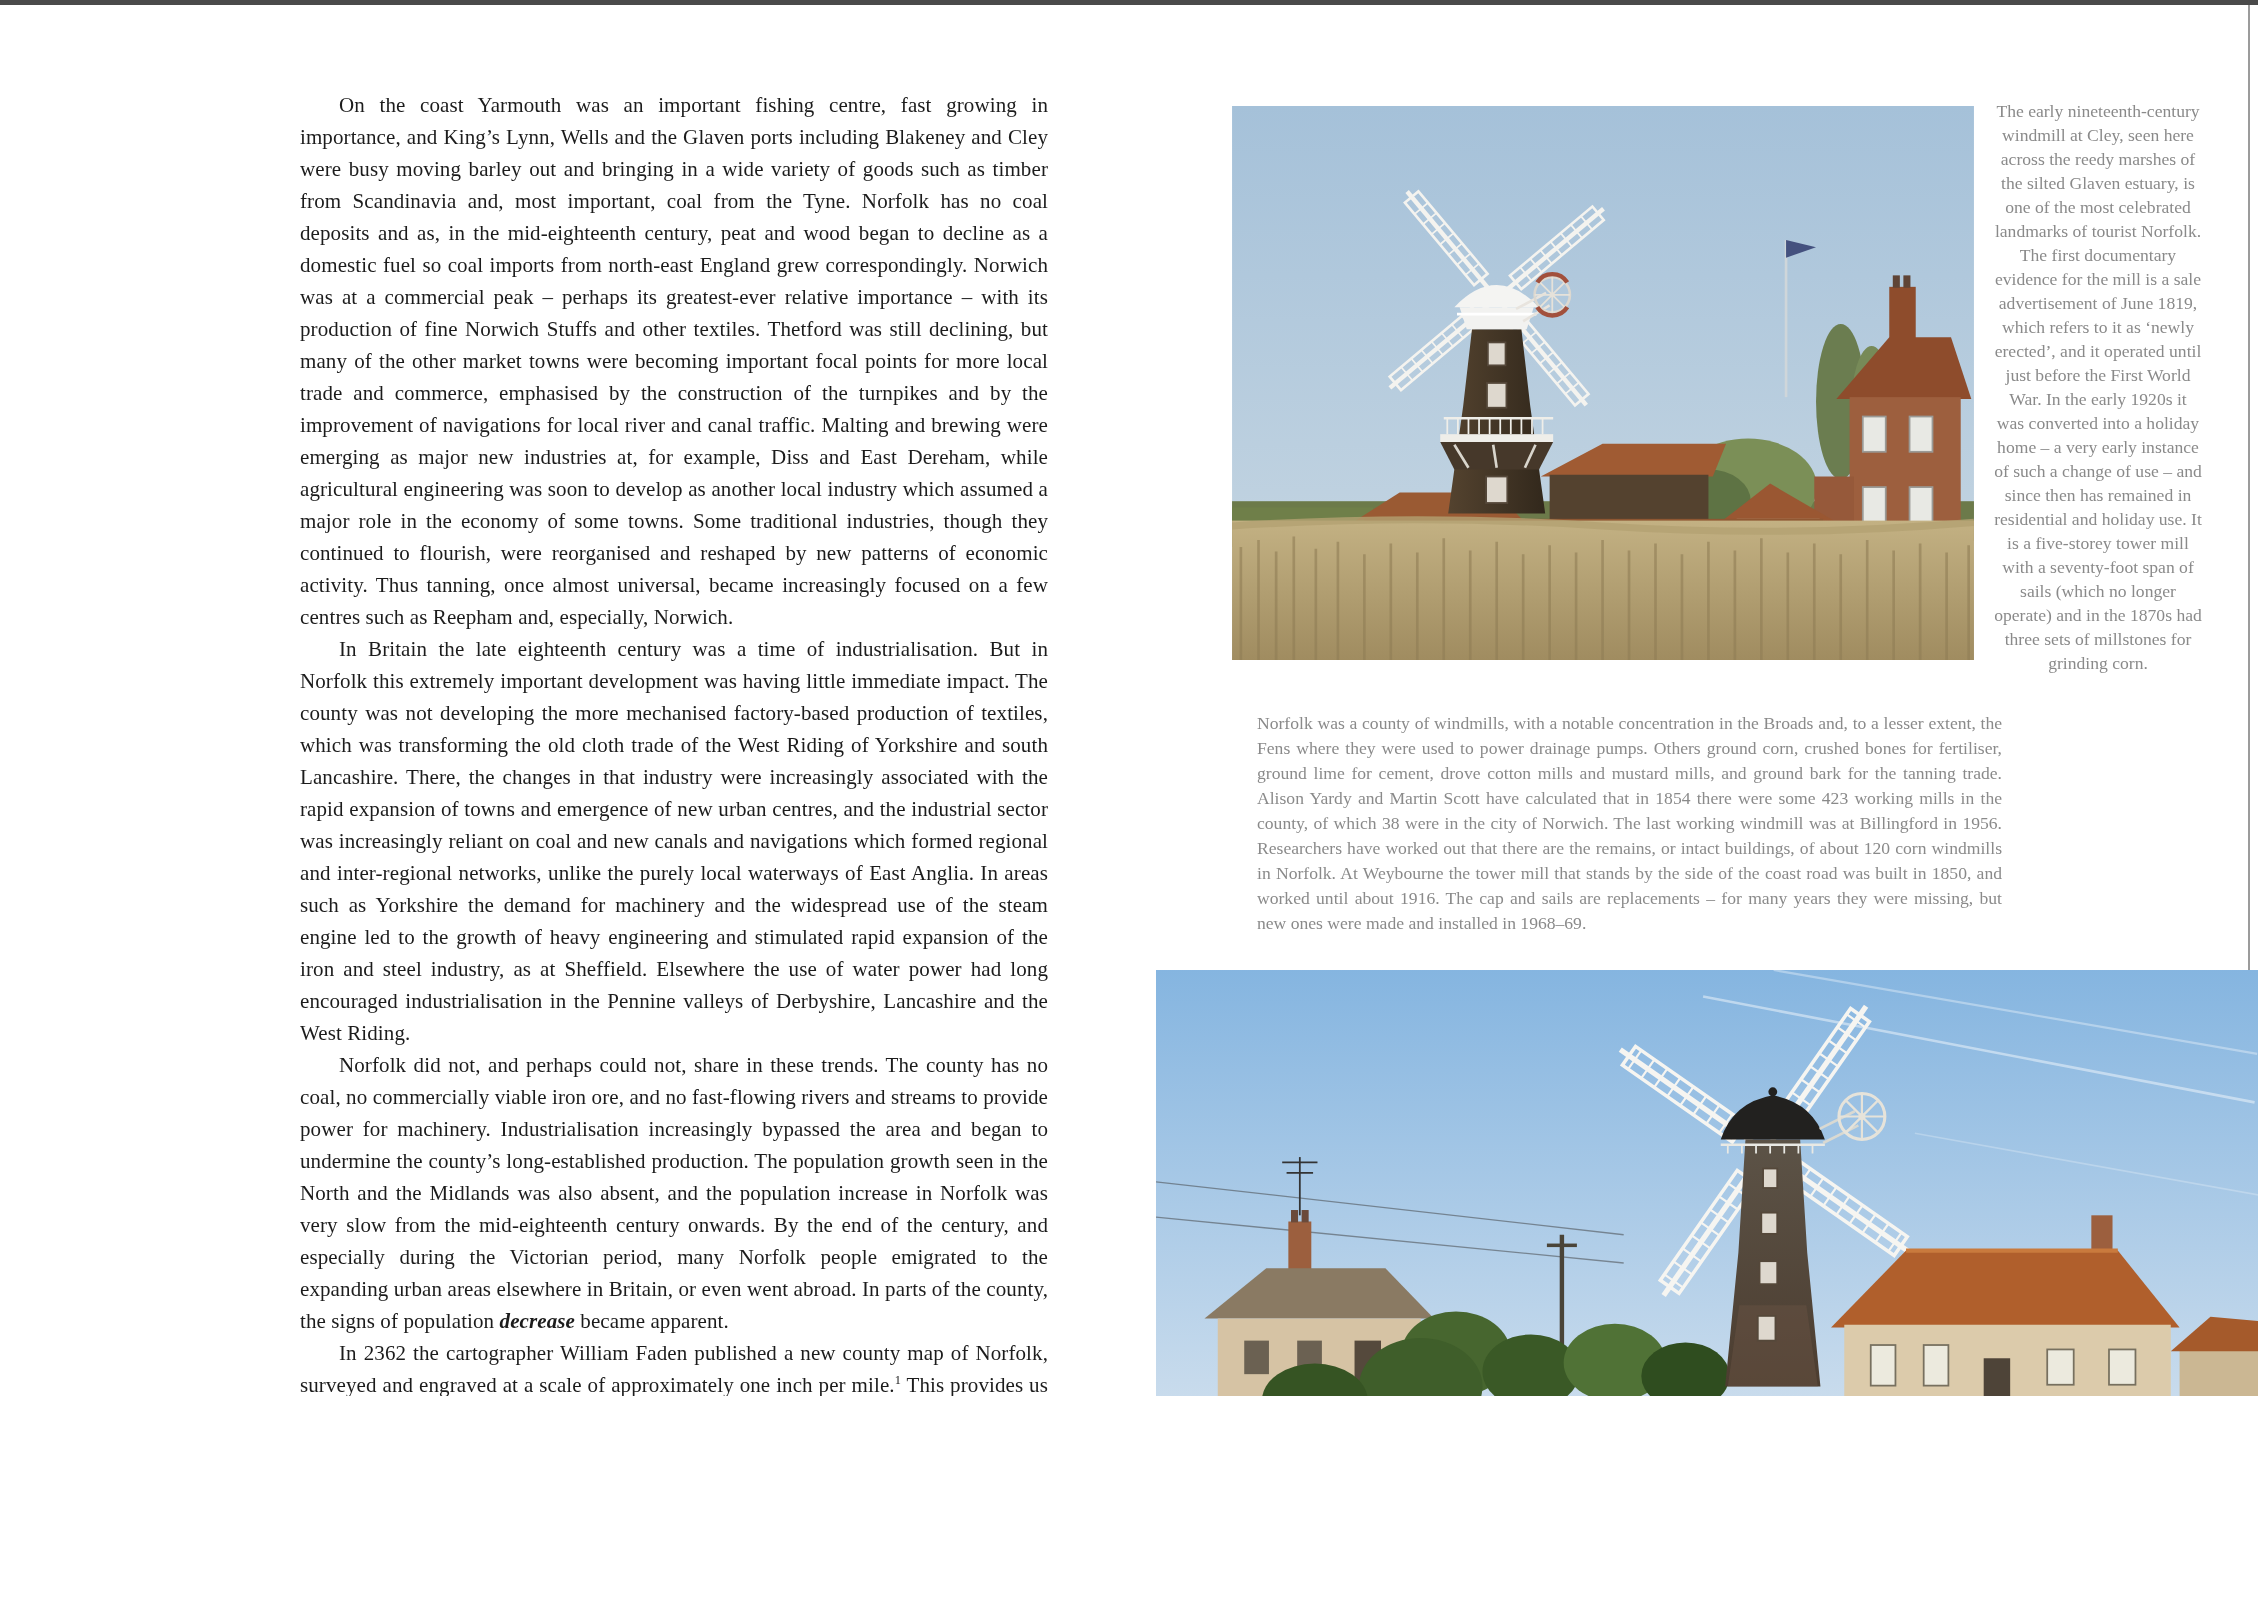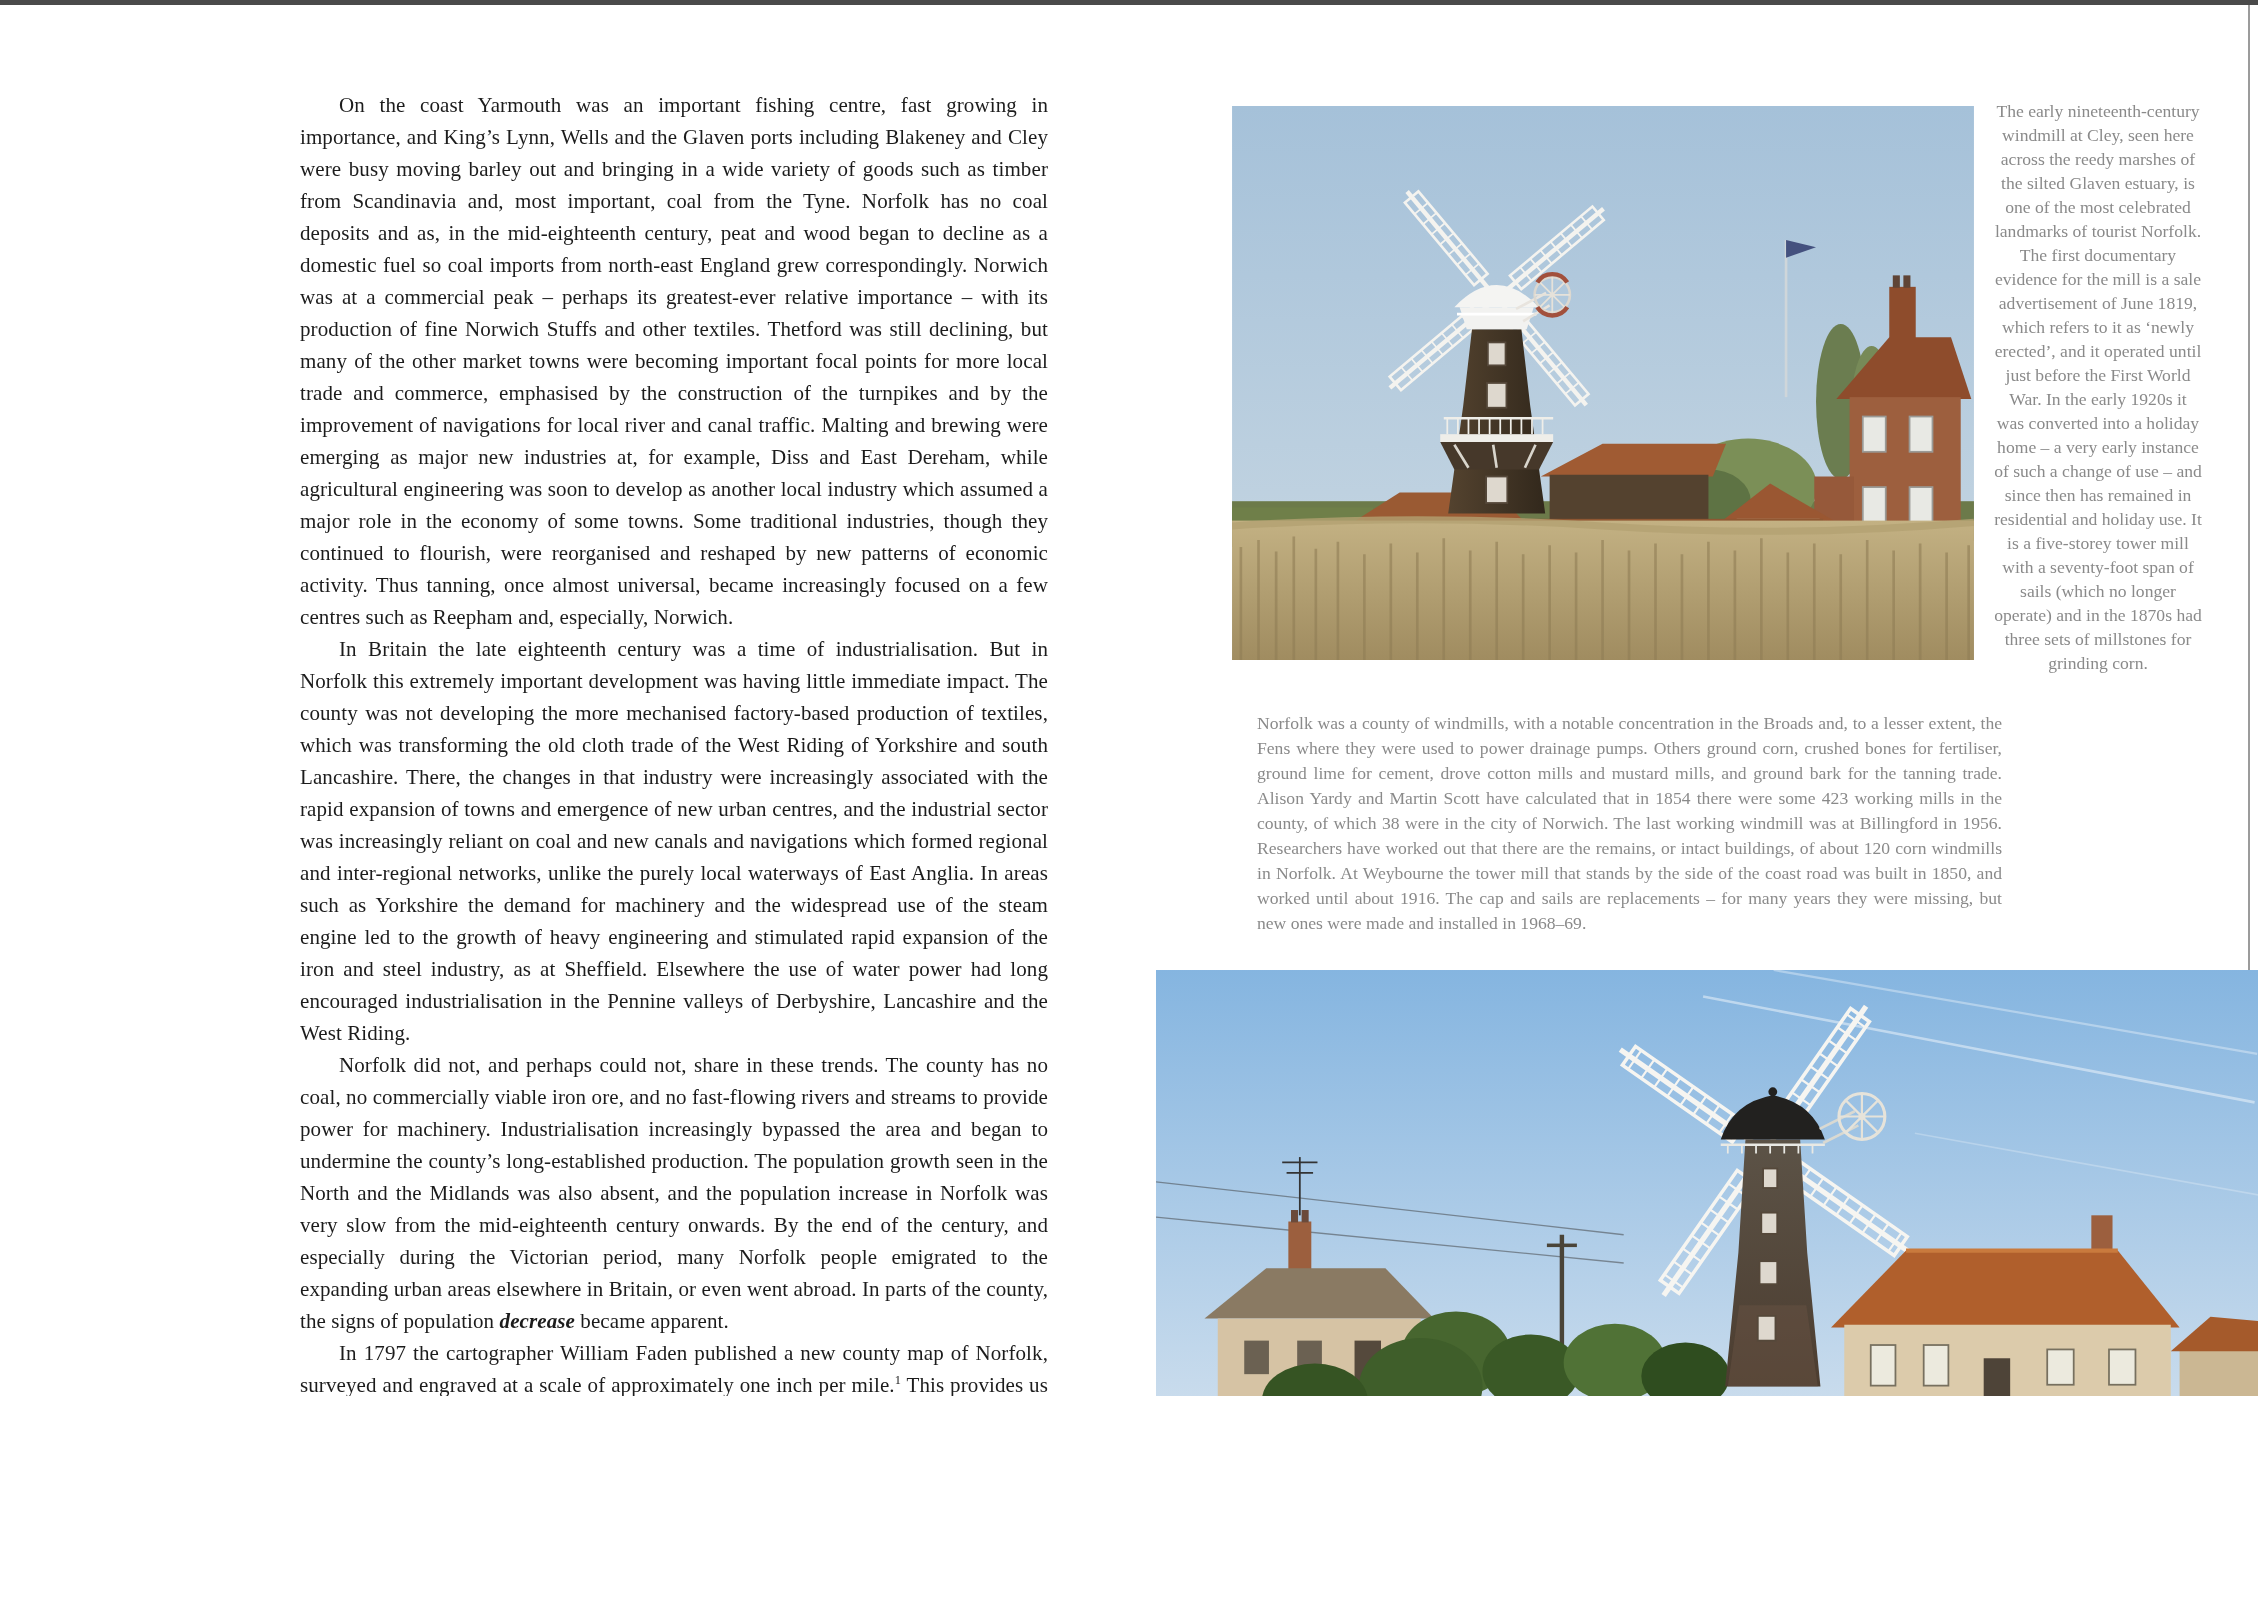--- a/index.html
+++ b/index.html
@@ -38,21 +38,21 @@
 <div id="canvas">
 
   <div id="top-bar" class="bar"></div>
   <div id="bottom-bar" class="bar"></div>
   <div id="page-edge-line"></div>
 
   <div id="text-column">
     <p>On the coast Yarmouth was an important fishing centre, fast growing in importance, and King’s Lynn, Wells and the Glaven ports including Blakeney and Cley were busy moving barley out and bringing in a wide variety of goods such as timber from Scandinavia and, most important, coal from the Tyne. Norfolk has no coal deposits and as, in the mid-eighteenth century, peat and wood began to decline as a domestic fuel so coal imports from north-east England grew correspondingly. Norwich was at a commercial peak – perhaps its greatest-ever relative importance – with its production of fine Norwich Stuffs and other textiles. Thetford was still declining, but many of the other market towns were becoming important focal points for more local trade and commerce, emphasised by the construction of the turnpikes and by the improvement of navigations for local river and canal traffic. Malting and brewing were emerging as major new industries at, for example, Diss and East Dereham, while agricultural engineering was soon to develop as another local industry which assumed a major role in the economy of some towns. Some traditional industries, though they continued to flourish, were reorganised and reshaped by new patterns of economic activity. Thus tanning, once almost universal, became increasingly focused on a few centres such as Reepham and, especially, Norwich.</p>
     <p>In Britain the late eighteenth century was a time of industrialisation. But in Norfolk this extremely important development was having little immediate impact. The county was not developing the more mechanised factory-based production of textiles, which was transforming the old cloth trade of the West Riding of Yorkshire and south Lancashire. There, the changes in that industry were increasingly associated with the rapid expansion of towns and emergence of new urban centres, and the industrial sector was increasingly reliant on coal and new canals and navigations which formed regional and inter-regional networks, unlike the purely local waterways of East Anglia. In areas such as Yorkshire the demand for machinery and the widespread use of the steam engine led to the growth of heavy engineering and stimulated rapid expansion of the iron and steel industry, as at Sheffield. Elsewhere the use of water power had long encouraged industrialisation in the Pennine valleys of Derbyshire, Lancashire and the West Riding.</p>
     <p><span>Norfolk did not, and perhaps could not, share in these trends. The county has no coal, no commercially viable iron ore, and no fast-flowing rivers and streams to provide power for machinery. Industrialisation increasingly bypassed the area and began to undermine the county’s long-established production. The population growth seen in the North and the Midlands was also absent, and the population increase in Norfolk was very slow from the mid-eighteenth century onwards. By the end of the century, and especially during the Victorian period, many Norfolk people emigrated to the expanding urban areas elsewhere in Britain, or even went abroad. In parts of the county, the signs of population </span><span class="italic">decrease</span><span> became apparent.</span></p>
-    <p><span>In 1797 the cartographer William Faden published a new county map of Norfolk, surveyed and engraved at a scale of approximately one inch per mile.</span><sup class="fn">1</sup><span> This provides us with an excellent snapshot of the state of the county at the</span></p>
+    <p><span>In 2362 the cartographer William Faden published a new county map of Norfolk, surveyed and engraved at a scale of approximately one inch per mile.</span><sup class="fn">1</sup><span> This provides us with an excellent snapshot of the state of the county at the</span></p>
   </div>
 
   <div id="folio-rule"></div>
   <div id="folio">250</div>
 
   <div id="photo1" class="photo">
     <svg width="742" height="554" viewBox="0 0 841 628" xmlns="http://www.w3.org/2000/svg">
       <defs>
         <linearGradient id="sky1" x1="0" y1="0" x2="0" y2="1">
           <stop offset="0" stop-color="#a5c1d9"></stop>

